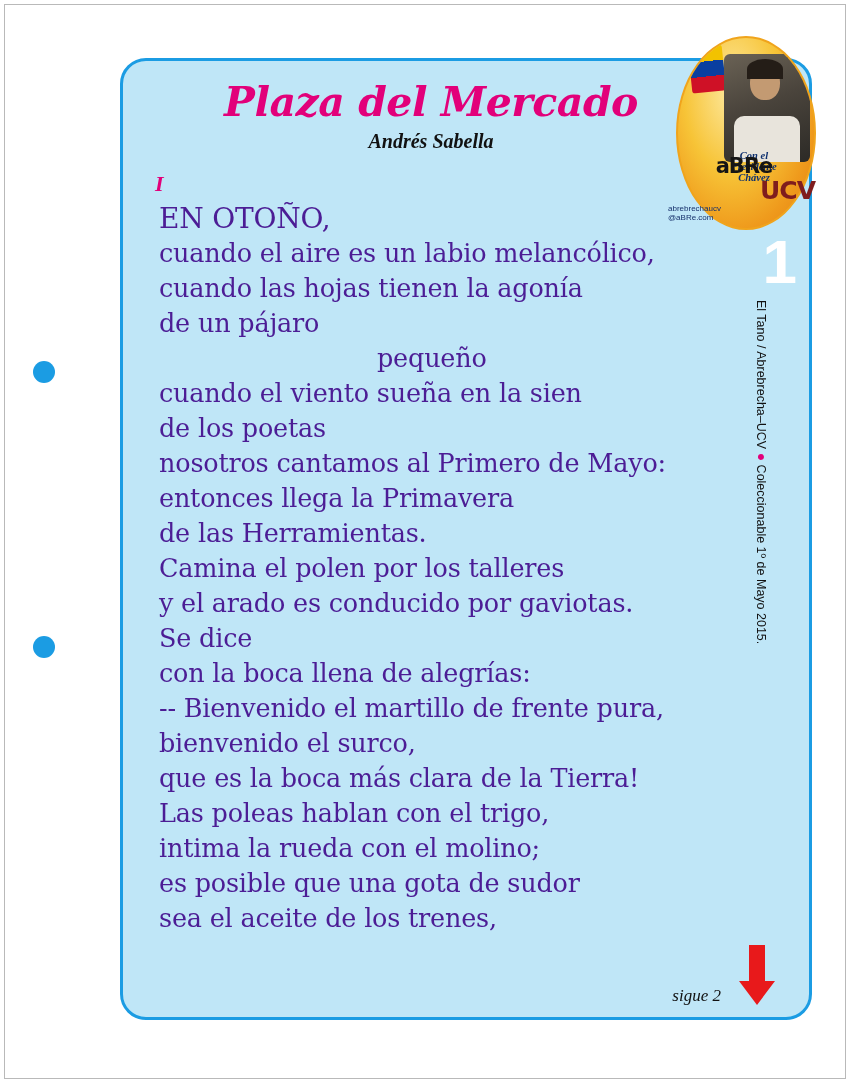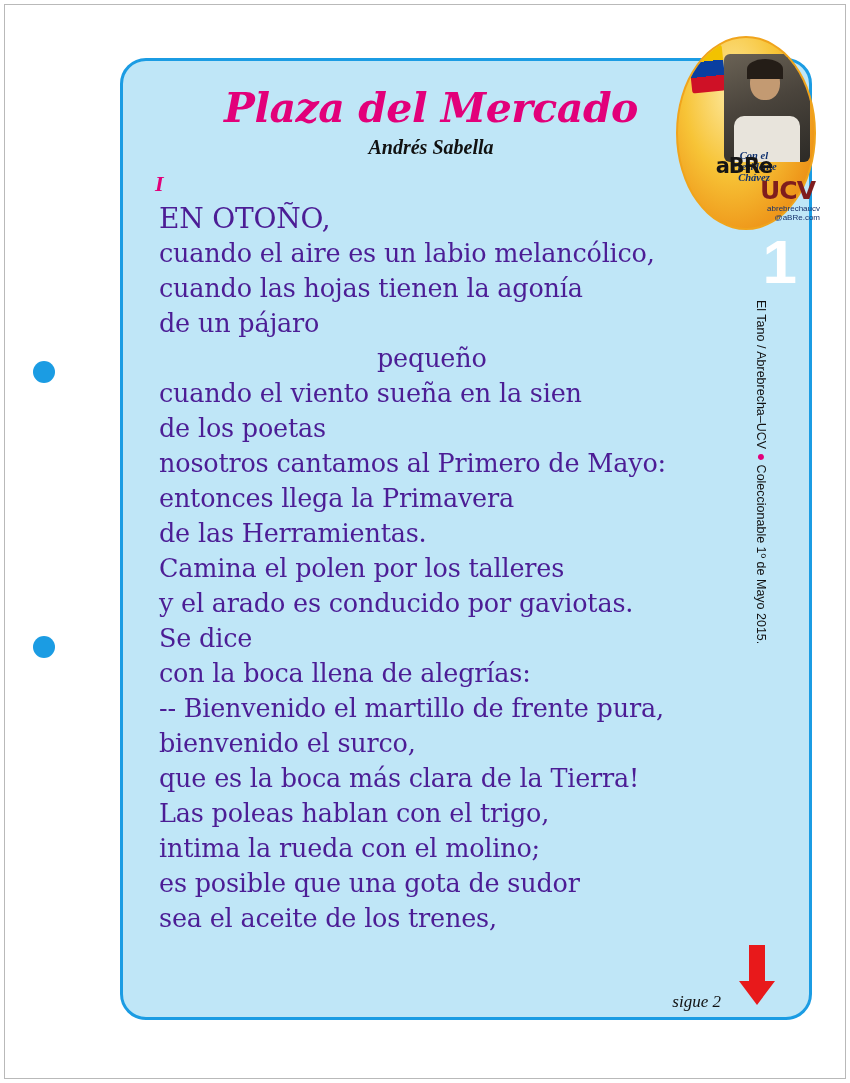--- a/index.html
+++ b/index.html
@@ -56,21 +56,21 @@
     text-align: center;
   }
   .poem-title {
     font-family: "DejaVu Serif", serif;
     font-weight: bold;
     font-style: italic;
     font-size: 41px;
     color: #e2007a;
     letter-spacing: -0.5px;
     line-height: 1.05;
-    margin: 6px;
+    margin: 0;
     padding: 0 130px 0 60px;
   }
   .poem-subtitle {
     font-family: "Liberation Serif", serif;
     font-style: italic;
     font-size: 19px;
     color: #111;
     margin-top: 2px;
     padding: 0 130px 0 60px;
   }
@@ -123,21 +123,21 @@
     font-weight: bold;
     font-size: 62px;
     color: #ffffff;
     line-height: 1;
   }
 
   
   .sigue {
     position: absolute;
     right: 88px;
-    bottom: 5px;
+    bottom: 11px;
     font-family: "Liberation Serif", serif;
     font-style: italic;
     font-size: 17px;
     color: #111;
   }
 
   
   .down-arrow {
     position: absolute;
     right: 32px;
@@ -251,21 +251,21 @@
     font-family: "DejaVu Sans", sans-serif;
     font-weight: bold;
     font-size: 25px;
     color: #7f1d1d;
     letter-spacing: -1px;
   }
   .badge-mail {
     position: absolute;
     left: 0; top: 178px;
     width: 152px;
-    text-align: right;
+    text-align: left;
     font-family: "Liberation Sans", sans-serif;
     font-size: 8px;
     line-height: 9px;
     color: #16306b;
   }
 
   
   .vertical-credit {
     position: absolute;
     left: 770px;

